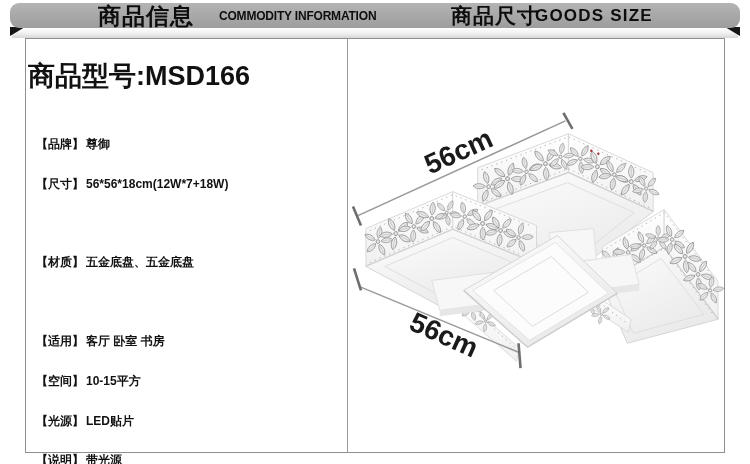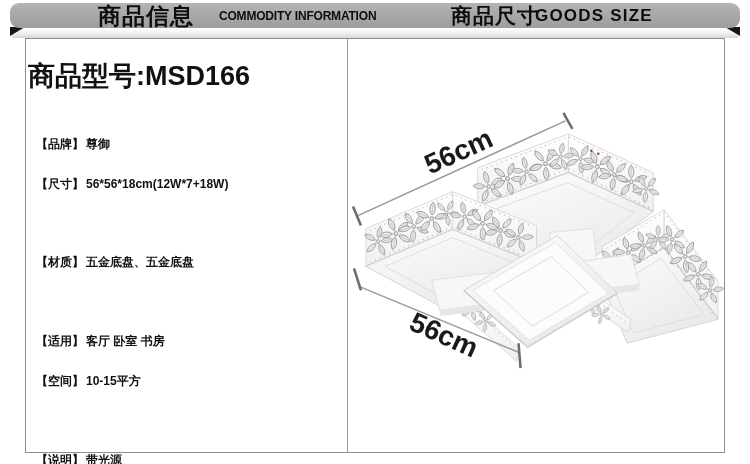--- a/index.html
+++ b/index.html
@@ -57,20 +57,21 @@
   <div class="divider"></div>
 
   <div class="left-pane">
     <div class="model-title">商品型号:MSD166</div>
 
     <div class="spec" style="top:97px"><span>【品牌】</span><span class="val">尊御</span></div>
     <div class="spec" style="top:137px"><span>【尺寸】</span><span class="val">56*56*18cm(12W*7+18W)</span></div>
     <div class="spec" style="top:215px"><span>【材质】</span><span class="val">五金底盘、五金底盘</span></div>
     <div class="spec" style="top:294px"><span>【适用】</span><span class="val">客厅 卧室 书房</span></div>
     <div class="spec" style="top:334px"><span>【空间】</span><span class="val">10-15平方</span></div>
+    <div class="spec" style="top:374px"><span>【光源】</span><span class="val">LED贴片</span></div>
     <div class="spec" style="top:413px"><span>【说明】</span><span class="val">带光源</span></div>
   </div>
 
   <div class="right-pane">
     <svg width="376" height="413" viewBox="0 0 377 414">
       <defs>
         <linearGradient id="gP" x1="0" y1="0" x2="0.6" y2="1">
           <stop offset="0" stop-color="#fdfdfd"></stop>
             <stop offset="1" stop-color="#e9e9e9"></stop>
         </linearGradient>

